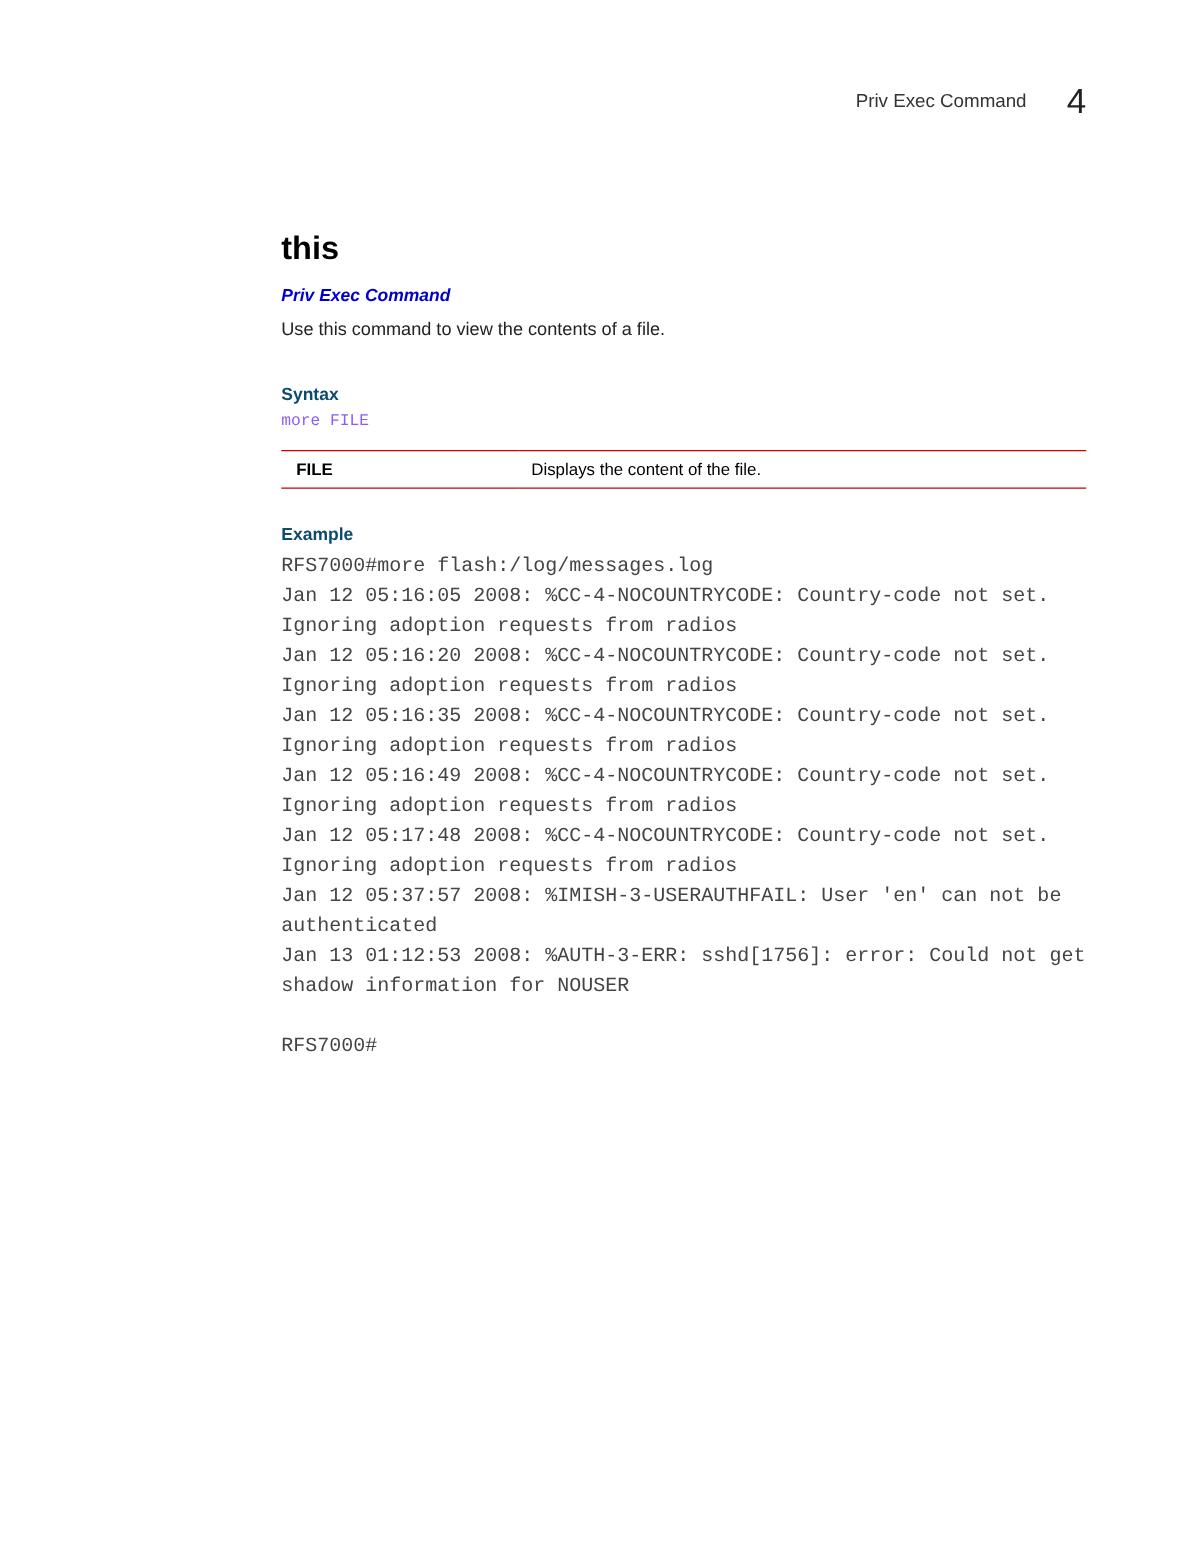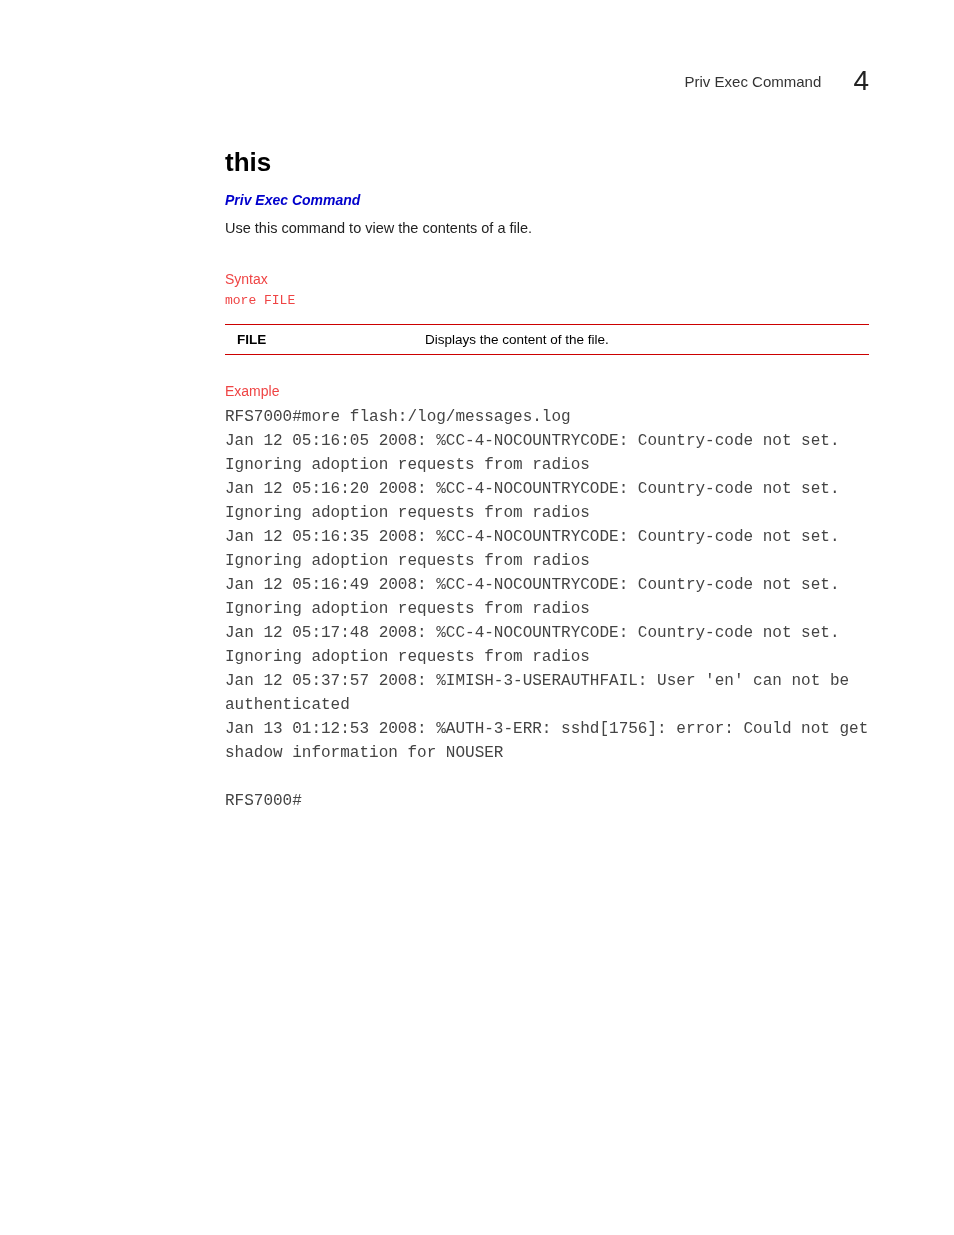--- a/index.html
+++ b/index.html
@@ -12,21 +12,21 @@
       background: #fff;
       width: 954px;
       height: 1235px;
       position: relative;
     }
     .page {
       padding: 65px 85px 0 85px;
     }
     .header-right {
       text-align: right;
-      margin-bottom: 50px;
+      margin-bottom: 86px;
       font-size: 15px;
       color: #333;
     }
     .header-right .chapter-num {
       font-size: 28px;
       font-weight: normal;
       margin-left: 28px;
       color: #222;
       vertical-align: middle;
     }
@@ -50,30 +50,30 @@
       font-size: 14px;
       margin-bottom: 10px;
     }
     .description {
       font-size: 14.5px;
       color: #222;
       margin-bottom: 33px;
       line-height: 1.4;
     }
     .subheading {
-      font-weight: normal;
+      font-weight: bold;
       font-size: 14px;
-      color: #ef4444;
+      color: #0c4a6e;
       margin-bottom: 6px;
       margin-top: 28px;
     }
     .syntax-code {
       font-family: "Courier New", Courier, monospace;
       font-size: 13px;
-      color: #ef4444;
+      color: #8b5cf6;
       margin-bottom: 14px;
     }
     .param-table {
       width: 100%;
       border-collapse: collapse;
       margin-top: 16px;
       margin-bottom: 18px;
     }
     .param-table td {
       border-top: 1.5px solid #cc0000;

